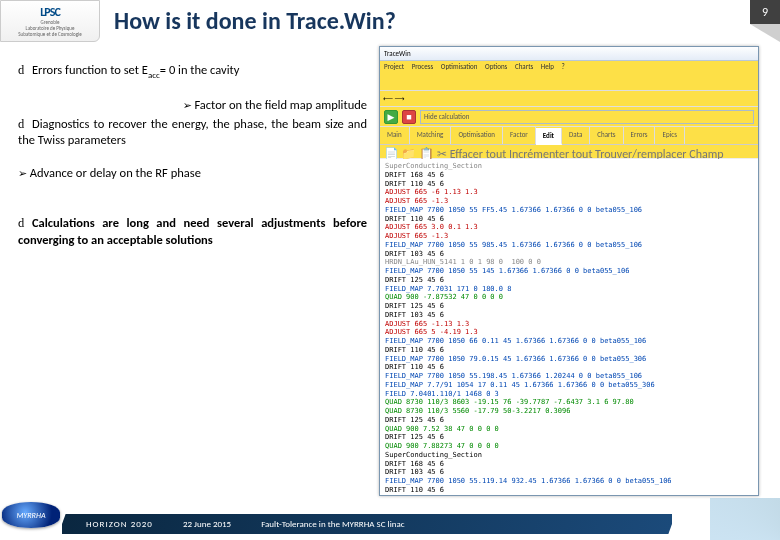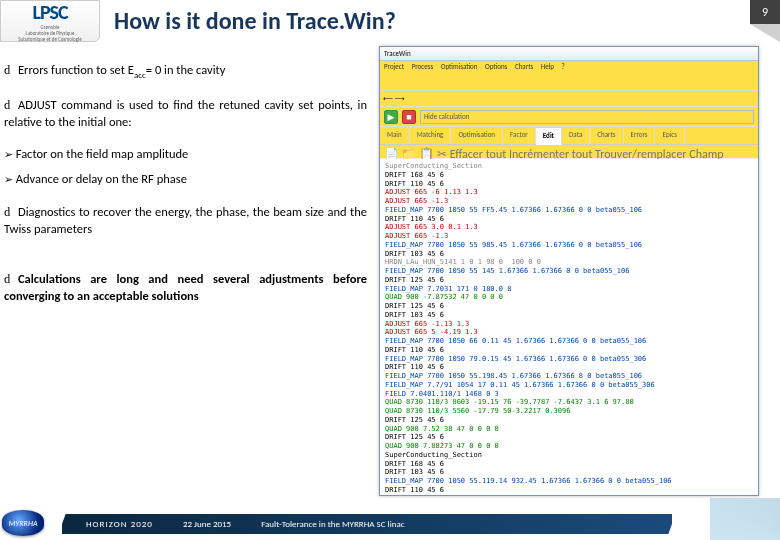--- a/index.html
+++ b/index.html
@@ -1,29 +1,29 @@
 <!DOCTYPE html>
 <html><head>
 <meta charset="utf-8">
 <style>
   * { margin: 0; padding: 0; box-sizing: border-box; }
   body { width: 780px; height: 540px; font-family: Calibri, Arial, sans-serif; background: #fff; overflow: hidden; position: relative; }
 
   .header { display: flex; align-items: flex-start; height: 42px; position: relative; }
   .logo-box { width: 100px; height: 42px; background: linear-gradient(180deg,#fff 0%,#f0f0f0 100%); border: 1px solid #ccc; border-radius: 0 0 6px 0; display: flex; flex-direction: column; align-items: center; justify-content: center; font-size: 6px; color: #333; }
-  .logo-text { font-size: 20px; font-weight: 700; color: #004a87; letter-spacing: -1px; }
+  .logo-text { font-size: 12px; font-weight: 700; color: #004a87; letter-spacing: -1px; }
   .logo-sub { font-size: 5px; color: #666; white-space: nowrap; }
   .title { font-size: 24px; font-weight: 700; color: #17365d; padding: 6px 0 0 14px; flex: 1; }
   .page-num { position: absolute; right: 0; top: 0; width: 30px; height: 24px; background: #404040; color: #fff; display: flex; align-items: center; justify-content: center; font-size: 12px; }
   .corner-cut { position: absolute; right: 0; top: 24px; width: 0; height: 0; border-left: 30px solid transparent; border-top: 18px solid #888; opacity:.4;}
 
   .columns { display: flex; height: 456px; }
-  .left-col { width: 379px; padding: 20px 12px 0 4px; font-size: 12.5px; color: #000; line-height: 1.35; }
+  .left-col { width: 379px; padding: 20px 12px 0 18px; font-size: 12.5px; color: #000; line-height: 1.35; }
   .left-col p { margin-bottom: 16px; text-align: justify; }
-  .left-col .tight { margin-bottom: 8px; text-align: left;}
+  .left-col .tight { margin-bottom: 2px; text-align: right;}
   .scribble { display:inline-block; width:14px; font-family: "Segoe Script", cursive; }
   .chev { font-size: 11px; }
   sub { font-size: 9px; }
 
   .right-col { width: 385px; padding: 4px 4px 0 0; }
   .twwin { width: 380px; height: 450px; border: 1px solid #7a96b0; background: #fde047; font-size: 7px; display: flex; flex-direction: column; box-shadow: 0 0 3px rgba(0,0,0,.3);}
   .tw-title { height: 14px; background: linear-gradient(#fdfeff,#e4ecf7); border-bottom: 1px solid #b8c7d8; padding: 2px 4px; color: #000;}
   .tw-menu { height: 30px; border-bottom: 1px solid #ddd; padding: 1px 4px; color: #333; word-spacing: 6px;}
   .tw-addr { height: 16px; display:flex; align-items:center; gap:3px; padding:1px 3px; border-bottom:1px solid #e0e0e0;}
   .addrfield{flex:1;height:12px;border:1px solid #abc;background:#fff;font-size:6px;padding:1px 2px;color:#555;overflow:hidden;white-space:nowrap;}
@@ -33,21 +33,21 @@
   .stop{background:#d44;color:#fff;border-color:#a33;}
   .calcfield{flex:1;height:14px;border:1px solid #abc;font-size:7px;padding:1px 3px;color:#555;}
   .tw-tabs { height: 18px; display:flex; border-bottom:1px solid #ccc; font-size:7px;}
   .tw-tab { padding: 3px 7px; border-right:1px solid #ddd; color:#555;}
   .tw-tab.active { background:#fff; border-bottom:2px solid #fff; font-weight:bold; color:#000; position:relative; top:1px;}
   .tw-subtool { height:14px; border-bottom:1px solid #eee; font-size:12px; color:#777; padding:2px 4px; display:flex; gap:8px;}
   .tw-code { flex:1; overflow:hidden; background:#fff; padding:3px 5px; font-family: Consolas, monospace; font-size:7px; line-height: 1.25; white-space: pre; color:#000;}
   .bl{color:#0047b3;} .gn{color:#008a00;} .rd{color:#c00000;} .gy{color:#888;}
 
   .footer { position: absolute; left:0; bottom:0; width:100%; height:42px; }
-  .foot-logo { position:absolute; left:2px; bottom:4px; width:42px; height:26px; background: radial-gradient(circle at 40% 40%, #6af, #027 70%); border-radius: 50% / 40%; color:#fff; font-size:8px; display:flex; align-items:center; justify-content:center; font-style:italic; box-shadow: 0 1px 3px rgba(0,0,0,.4);}
+  .foot-logo { position:absolute; left:2px; bottom:12px; width:58px; height:26px; background: radial-gradient(circle at 40% 40%, #6af, #027 70%); border-radius: 50% / 40%; color:#fff; font-size:8px; display:flex; align-items:center; justify-content:center; font-style:italic; box-shadow: 0 1px 3px rgba(0,0,0,.4);}
   .foot-bar { position:absolute; left:62px; bottom:6px; height:20px; width:610px; overflow:hidden;}
   .fb1{position:absolute;left:0;top:0;width:100%;height:20px;background:linear-gradient(90deg,#0a2740,#1b4a7a);transform:skewX(-20deg);transform-origin:left;}
   .fb-txt{position:relative;color:#fff;font-size:9px;display:flex;align-items:center;gap:30px;padding:4px 0 0 24px;}
   .h2020{letter-spacing:1px;}
   .corner-r { position:absolute; right:0; bottom:0; width:70px; height:42px; background: conic-gradient(from 200deg at 120% 120%, #8cf, #48a, #8cf); opacity:.35;}
 </style>
 </head>
 <body>
 
 <div class="header">
@@ -58,24 +58,23 @@
     <div class="logo-sub">Subatomique et de Cosmologie</div>
   </div>
   <div class="title">How is it done in Trace.Win?</div>
   <div class="page-num">9</div>
   <div class="corner-cut"></div>
 </div>
 
 <div class="columns">
   <div class="left-col">
     <p><span class="scribble">d</span><span>Errors function to set E</span><sub>acc</sub><span>= 0 in the cavity</span></p>
-    <p><span class="scribble">d</span><span>ADJUST command is used to find the retuned cavity set points, in relative to the initial one:</span></p>
     <p class="tight"><span class="chev">➢ </span><span>Factor on the field map amplitude</span></p>
+    <p><span class="scribble">d</span><span>Diagnostics to recover the energy, the phase, the beam size and the Twiss parameters</span></p>
     <p><span class="chev">➢ </span><span>Advance or delay on the RF phase</span></p>
-    <p><span class="scribble">d</span><span>Diagnostics to recover the energy, the phase, the beam size and the Twiss parameters</span></p>
     <br>
     <p><span class="scribble">d</span><b>Calculations are long and need several adjustments before converging to an acceptable solutions</b></p>
   </div>
 
   <div class="right-col">
     <div class="twwin">
       <div class="tw-title">TraceWin</div>
       <div class="tw-menu">Project Process Optimisation Options Charts Help ?</div>
       <div class="tw-addr">
         <span>⟵ ⟶</span>
@@ -114,21 +113,21 @@
 <span class="bl">FIELD_MAP 7.7031 171 0 180.0 8</span>
 <span class="gn">QUAD 900 -7.87532 47 0 0 0 0</span>
 <span class="">DRIFT 125 45 6</span>
 <span class="">DRIFT 103 45 6</span>
 <span class="rd">ADJUST 665 -1.13 1.3</span>
 <span class="rd">ADJUST 665 5 -4.19 1.3</span>
 <span class="bl">FIELD_MAP 7700 1050 66 0.11 45 1.67366 1.67366 0 0 beta055_106</span>
 <span class="">DRIFT 110 45 6</span>
 <span class="bl">FIELD_MAP 7700 1050 79.0.15 45 1.67366 1.67366 0 0 beta055_306</span>
 <span class="">DRIFT 110 45 6</span>
-<span class="bl">FIELD_MAP 7700 1050 55.198.45 1.67366 1.67366 8 0 beta055_106</span>
+<span class="bl">FIELD_MAP 7700 1050 55.198.45 1.67366 1.20244 0 0 beta055_106</span>
 <span class="bl">FIELD_MAP 7.7/91 1054 17 0.11 45 1.67366 1.67366 0 0 beta055_306</span>
 <span class="bl">FIELD 7.0401.110/1 1468 0 3</span>
 <span class="gn">QUAD 8730 110/3 8603 -19.15 76 -39.7787 -7.6437 3.1 6 97.80</span>
 <span class="gn">QUAD 8730 110/3 5560 -17.79 50-3.2217 0.3096</span>
 <span class="">DRIFT 125 45 6</span>
 <span class="gn">QUAD 900 7.52 38 47 0 0 0 0</span>
 <span class="">DRIFT 125 45 6</span>
 <span class="gn">QUAD 900 7.88273 47 0 0 0 0</span>
 <span class="">SuperConducting_Section</span>
 <span class="">DRIFT 168 45 6</span>

